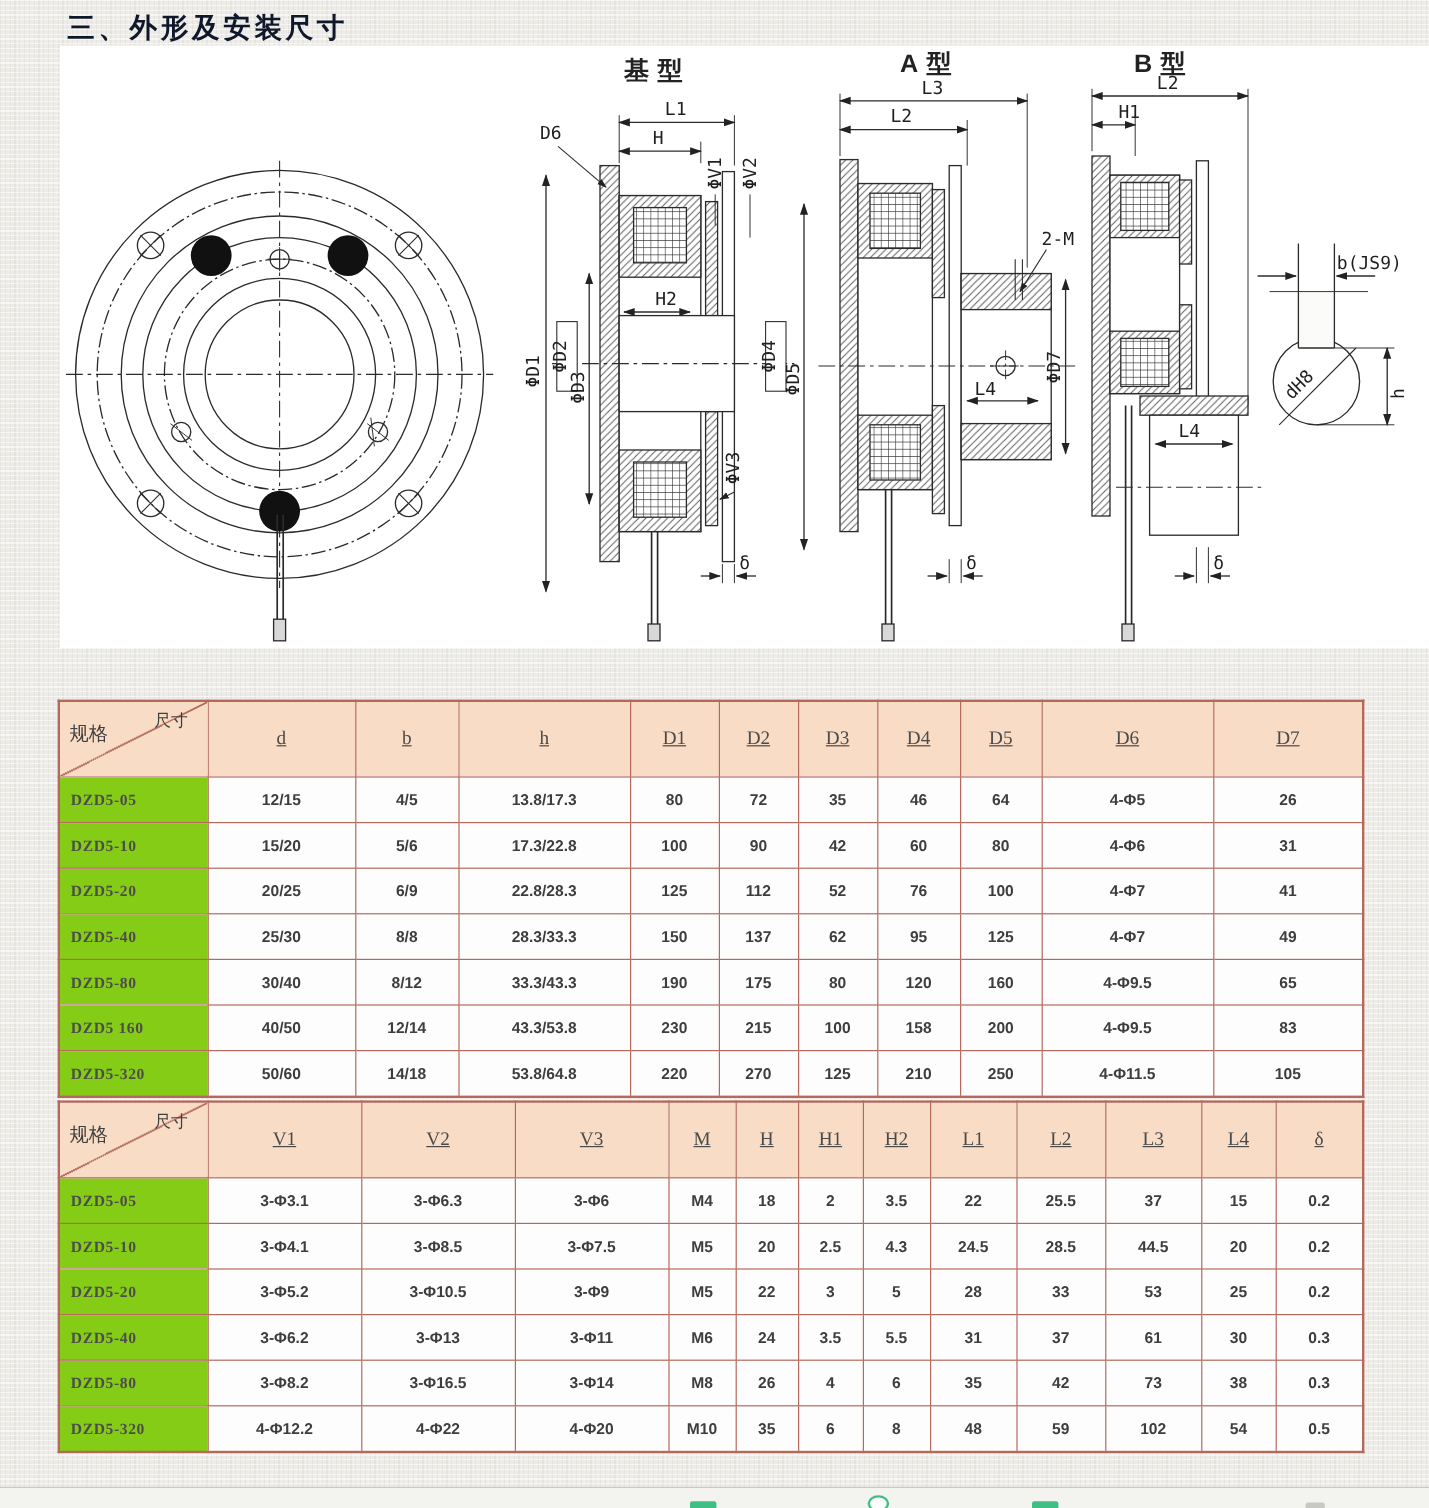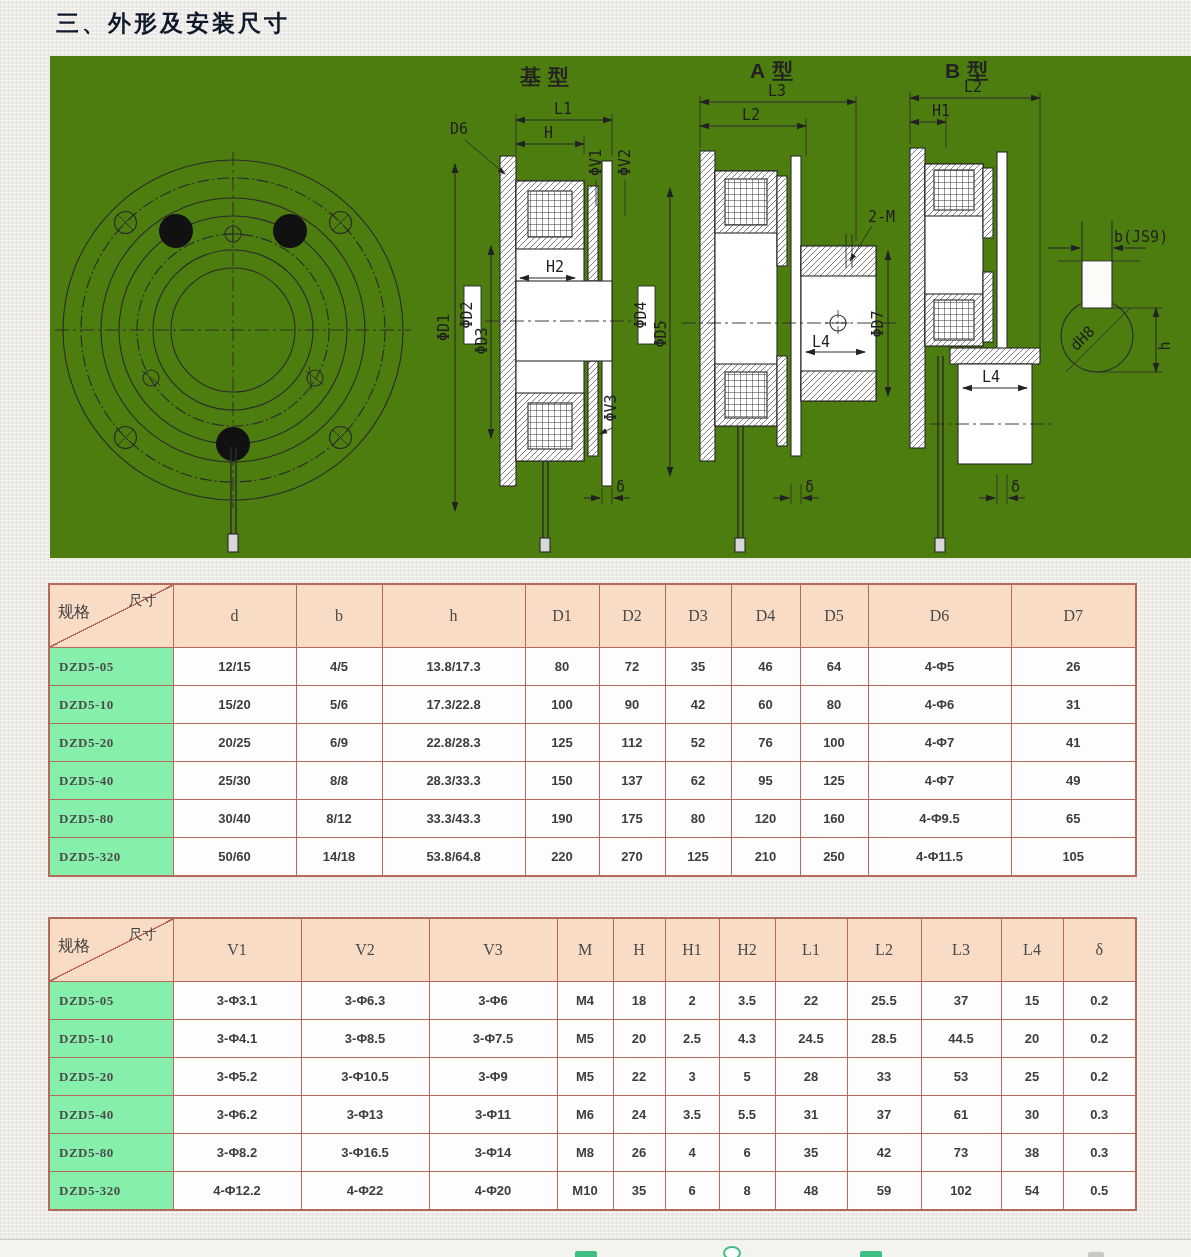--- a/index.html
+++ b/index.html
@@ -10,43 +10,43 @@
     background-image:
       repeating-linear-gradient(0deg, rgba(255,255,255,.55) 0 1px, transparent 1px 4px),
       repeating-linear-gradient(90deg, rgba(205,205,198,.30) 0 1px, transparent 1px 4px);
     font-family:"Liberation Sans", sans-serif;
   }
   .page-title{
     position:absolute;top:8px;left:56px;
     font-size:23px;font-weight:700;color:#0f172a;letter-spacing:3px;
   }
   .drawing-panel{
-    position:absolute;left:50px;top:56px;width:1141px;height:502px;
-    background:#4d7c0f;
+    position:absolute;left:50px;top:38px;width:1141px;height:502px;
+    background:#ffffff;
   }
   .drawing-panel svg{display:block;}
 
   
   table.dim-table{
     position:absolute;left:48px;border-collapse:collapse;table-layout:fixed;
     width:1087px;background:#fff;
     border:2px solid #b5695b;
   }
   #table1{top:583px;}
   #table2{top:917px;}
   .dim-table th,.dim-table td{
     border:1px solid #b5695b;height:37px;padding:0;margin:0;
     text-align:center;vertical-align:middle;overflow:hidden;white-space:nowrap;
   }
-  .dim-table thead th{height:62px;background:#f8dcc6;}
+  .dim-table thead th{height:62px;background:#f8dcc6;text-decoration:underline;}
   .dim-table thead th.col-head{
     font-family:"Liberation Serif", serif;font-size:16px;font-weight:400;color:#4a4a4a;
   }
   .dim-table tbody th{
-    background:#86efac;text-align:left;padding-left:9px;
+    background:#84cc16;text-align:left;padding-left:9px;
     font-family:"Liberation Serif", serif;font-size:13px;font-weight:700;color:#4c4c4c;
     letter-spacing:.5px;
   }
   .dim-table tbody td{
     font-size:13px;font-weight:700;color:#3d3d3d;background:#fdfdfd;
   }
   th.corner{
     position:relative;background:
       linear-gradient(to bottom right, rgba(0,0,0,0) calc(50% - 0.7px), #b5695b calc(50% - 0.7px), #b5695b calc(50% + 0.7px), rgba(0,0,0,0) calc(50% + 0.7px)),
       #f8dcc6 !important;
@@ -391,20 +391,33 @@
         <td>30/40</td>
         <td>8/12</td>
         <td>33.3/43.3</td>
         <td>190</td>
         <td>175</td>
         <td>80</td>
         <td>120</td>
         <td>160</td>
         <td>4-Φ9.5</td>
         <td>65</td>
+      </tr>
+      <tr>
+        <th>DZD5 160</th>
+        <td>40/50</td>
+        <td>12/14</td>
+        <td>43.3/53.8</td>
+        <td>230</td>
+        <td>215</td>
+        <td>100</td>
+        <td>158</td>
+        <td>200</td>
+        <td>4-Φ9.5</td>
+        <td>83</td>
       </tr>
       <tr>
         <th>DZD5-320</th>
         <td>50/60</td>
         <td>14/18</td>
         <td>53.8/64.8</td>
         <td>220</td>
         <td>270</td>
         <td>125</td>
         <td>210</td>

